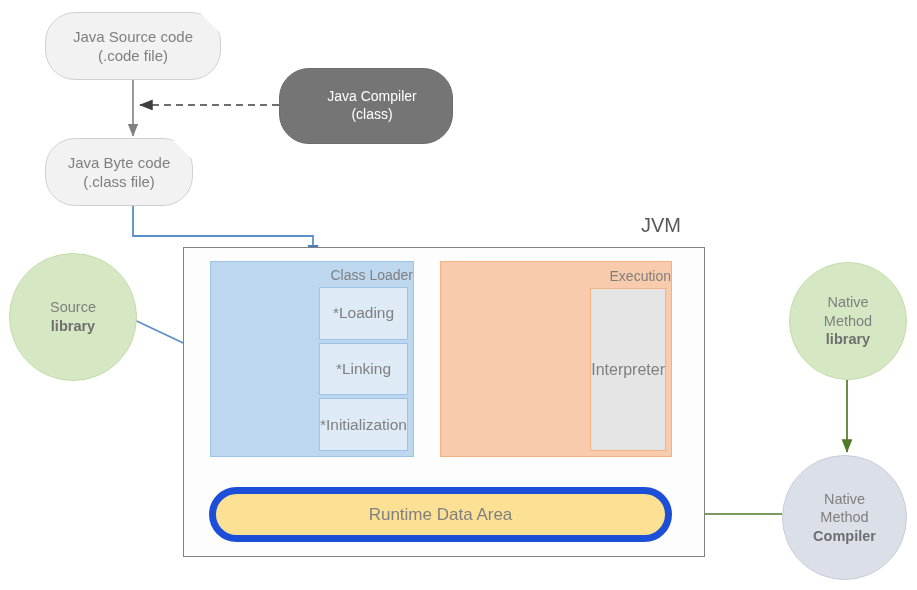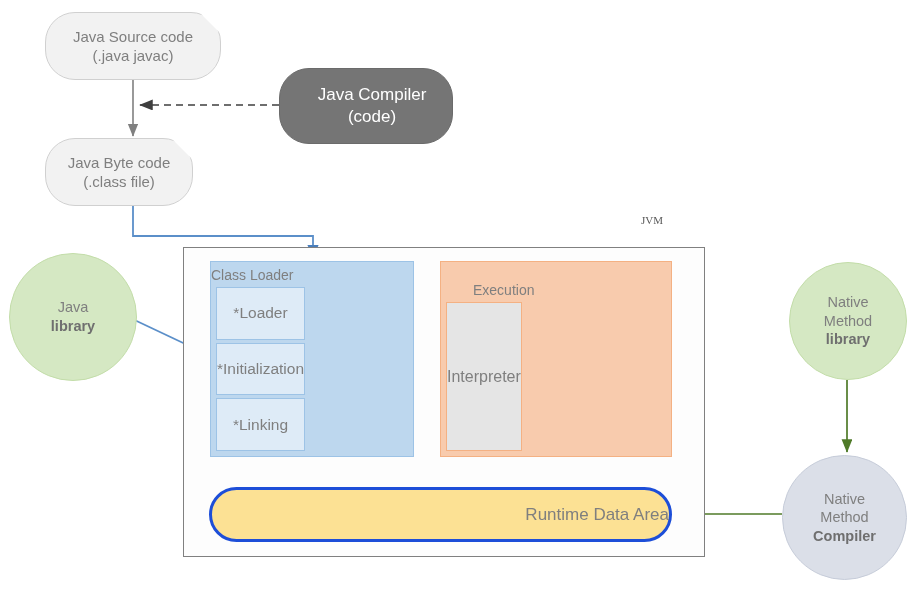--- a/index.html
+++ b/index.html
@@ -45,36 +45,35 @@
     font-size: 15px;
     color: #7f7f7f;
     clip-path: polygon(0 0, calc(100% - 22px) 0, 100% 22px, 100% 100%, 0 100%);
   }
 
   
   .dark-box {
     background: #757575;
     border: 1px solid #6b6b6b;
     color: #ffffff;
-    font-size: 17px;
+    font-size: 14px;
     padding-left: 12px;
   }
 
   
   .jvm-container {
     position: absolute;
     box-sizing: border-box;
     background: #fdfdfd;
     border: 1.5px solid #808080;
   }
   .jvm-label {
     position: absolute;
-    font-size: 11px;
+    font-size: 20px;
     color: #595959;
-    font-family: Liberation Serif, serif;
   }
 
   
   .group-blue {
     background: #bdd7ee;
     border: 1px solid #9dc3e6;
   }
   .group-blue > .group-title {
     color: #7f7f7f;
     font-size: 14px;
@@ -92,61 +91,60 @@
   }
 
   
   .group-orange {
     background: #f8cbad;
     border: 1px solid #f4b183;
   }
   .group-orange > .group-title {
     color: #7f7f7f;
     font-size: 14px;
-    padding: 20px 0 4px;
+    padding: 6px 0 4px;
     margin-left: 32px;
   }
   .sub-orange {
     background: #e5e5e5;
     border: 1px solid #f4b183;
     color: #7f7f7f;
     font-size: 16px;
     display: flex;
     align-items: center;
     justify-content: center;
     box-sizing: border-box;
   }
 
   .group-stack {
     position: absolute;
     box-sizing: border-box;
     display: flex;
     flex-direction: column;
-    align-items: flex-start;
+    align-items: flex-end;
   }
   .group-title {
     text-align: center;
   }
   .sub-list {
     flex: 1;
     display: flex;
     flex-direction: column;
     gap: 3px;
     padding: 0 5px 5px 5px;
     box-sizing: border-box;
   }
   .sub-list > div { flex: 1; }
 
   
   .runtime-area {
     background: #fce194;
-    border: 3px solid #1d4ed8;
+    border: 7px solid #1d4ed8;
     color: #7f7f7f;
     font-size: 17px;
-    align-items: flex-end;
   }
 
   
   .circle {
     border-radius: 50%;
     font-size: 14.5px;
     color: #7f7f7f;
   }
   .circle-green {
     background: #d5e8c3;
@@ -227,55 +225,55 @@
     <g>
       <line x1="782" y1="514" x2="676" y2="514" stroke="#4f7a28" stroke-width="1.7" marker-end="url(#ah-green)"></line>
     </g>
   </svg>
 
   <div class="jvm-container" style="left:183px; top:247px; width:522px; height:310px;"></div>
   <div class="jvm-label" style="left:641px; top:214px;">JVM</div>
 
   <div class="node doc-box" style="left:45px; top:12px; width:176px; height:68px;">
     <span>Java Source code</span>
-    <span>(.java javac)</span>
+    <span>(.code file)</span>
   </div>
 
   <div class="node doc-box" style="left:45px; top:138px; width:148px; height:68px;">
     <span>Java Byte code</span>
     <span>(.class file)</span>
   </div>
 
   <div class="node dark-box" style="left:279px; top:68px; width:174px; height:76px;">
     <span>Java Compiler</span>
-    <span>(code)</span>
+    <span>(class)</span>
   </div>
 
   <div class="group-stack group-blue" style="left:210px; top:261px; width:204px; height:196px;">
     <div class="group-title">Class Loader</div>
     <div class="sub-list">
-      <div class="sub-blue">*Loader</div>
+      <div class="sub-blue">*Loading</div>
+      <div class="sub-blue">*Linking</div>
       <div class="sub-blue">*Initialization</div>
-      <div class="sub-blue">*Linking</div>
     </div>
   </div>
 
   <div class="group-stack group-orange" style="left:440px; top:261px; width:232px; height:196px;">
     <div class="group-title">Execution</div>
     <div class="sub-list">
       <div class="sub-orange">Interpreter</div>
     </div>
   </div>
 
   <div class="node runtime-area" style="left:209px; top:487px; width:463px; height:55px;">
     <span>Runtime Data Area</span>
   </div>
 
   <div class="node circle circle-green" style="left:9px; top:253px; width:128px; height:128px;">
-    <span>Java</span>
+    <span>Source</span>
     <span class="b">library</span>
   </div>
 
   <div class="node circle circle-green" style="left:789px; top:262px; width:118px; height:118px;">
     <span>Native</span>
     <span>Method</span>
     <span class="b">library</span>
   </div>
 
   <div class="node circle circle-gray" style="left:782px; top:455px; width:125px; height:125px;">

